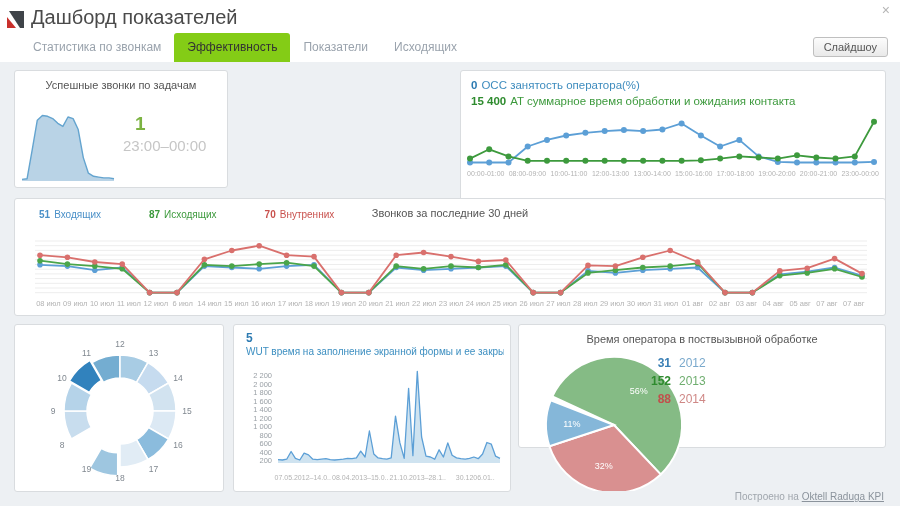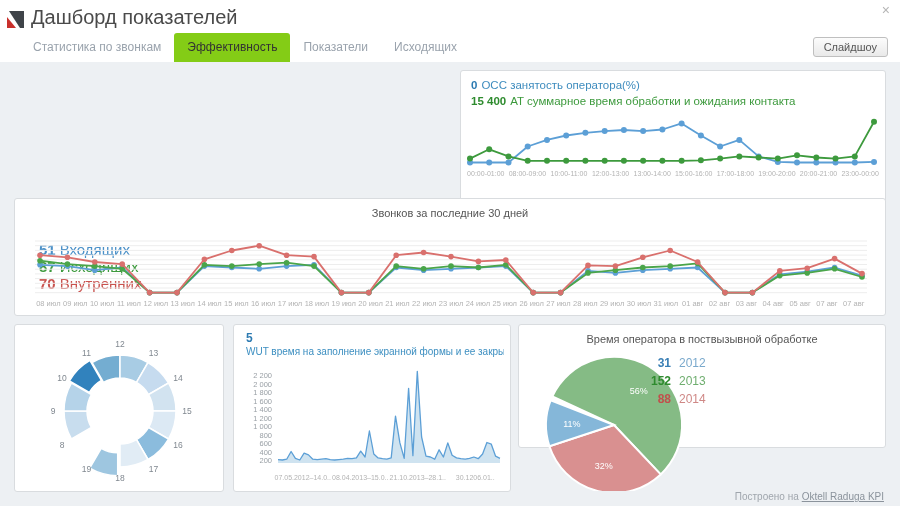--- a/index.html
+++ b/index.html
@@ -17,21 +17,21 @@
   .card-title{text-align:center;font-size:11px;color:#555;padding-top:8px;}
   .bigval{position:absolute;font-size:19px;font-weight:bold;}
   .period{position:absolute;font-size:15px;color:#c6c6c6;}
   .metric{position:absolute;left:10px;font-size:11.5px;white-space:nowrap;}
   .metric b{margin-right:4px;}
   .m-blue{color:#3e8cbe;} .m-blue b{color:#2d7bb2;}
   .m-green{color:#3d9a3d;} .m-green b{color:#2e8b2e;}
   .xlabels{position:absolute;display:flex;justify-content:space-between;}
   .xlabels span{flex:1;text-align:center;font-size:7.5px;color:#b3b3b3;white-space:nowrap;overflow:hidden;}
   .xlabels.tiny span{font-size:7px;}
-  .legend30{position:absolute;left:24px;top:42px;display:flex;font-size:15px;flex-direction:column;}
+  .legend30{position:absolute;left:24px;top:10px;display:flex;font-size:10px;}
   .legend30 .li{margin-right:48px;white-space:nowrap;}
   .legend30 .li b{margin-right:4px;}
   .wut-val{position:absolute;left:12px;top:6px;font-size:12px;font-weight:bold;color:#2d7bb2;}
   .wut-title{position:absolute;left:12px;top:21px;right:6px;font-size:10px;color:#3d8fc1;white-space:nowrap;overflow:hidden;}
   .pie-legend{position:absolute;left:118px;top:31px;font-size:12px;}
   .prow{height:18px;}
   .prow .pv{display:inline-block;width:34px;text-align:right;font-weight:bold;}
   .prow .py{margin-left:8px;}
   .footer{position:absolute;right:16px;top:491px;font-size:10px;color:#a0a6ad;}
   .footer a{color:#8b939c;text-decoration:underline;cursor:pointer;margin-left:3px;}
@@ -50,20 +50,29 @@
     <div class="close">×</div>
     <div class="tabs">
       <div class="tab">Статистика по звонкам</div>
       <div class="tab active">Эффективность</div>
       <div class="tab">Показатели</div>
       <div class="tab">Исходящих</div>
     </div>
     <button class="btn">Слайдшоу</button>
   </div>
 
+  <div class="card" style="left:14px;top:70px;width:214px;height:118px;">
+    <div class="card-title">Успешные звонки по задачам</div>
+    <svg id="spark1" style="left:4px;top:26px;" width="98" height="88">
+        <path d="M3,84 L3,82.4 L8.1,81.7 L13.2,52.8 L18.3,23.2 L23.4,18.5 L28.6,19.3 L33.7,21.6 L38.8,26.3 L43.9,29.4 L49,20 L54.1,21.6 L59.2,32.5 L64.3,60.6 L69.4,76.2 L74.6,79.3 L79.7,80.1 L84.8,80.9 L89.9,80.9 L95,81.7 L95,84 Z" fill="#b9d3e6"></path>
+        <polyline points="3,82.4 8.1,81.7 13.2,52.8 18.3,23.2 23.4,18.5 28.6,19.3 33.7,21.6 38.8,26.3 43.9,29.4 49,20 54.1,21.6 59.2,32.5 64.3,60.6 69.4,76.2 74.6,79.3 79.7,80.1 84.8,80.9 89.9,80.9 95,81.7" fill="none" stroke="#64a4cf" stroke-width="1.4" stroke-linejoin="round"></polyline>
+      </svg>
+    <div class="bigval" style="left:120px;top:42px;color:#7cb342;">1</div>
+    <div class="period" style="left:108px;top:66px;">23:00–00:00</div>
+  </div>
 
 
   <div class="card" style="left:460px;top:70px;width:426px;height:148px;">
     <div class="metric m-blue" style="top:8px;"><b>0</b><span>OCC занятость оператора(%)</span></div>
     <div class="metric m-green" style="top:24px;"><b>15 400</b><span>AT суммарное время обработки и ожидания контакта</span></div>
     <svg id="occ" style="left:3px;top:42px;" width="418" height="56">
         <polyline points="6,49.5 25.2,49.5 44.5,49.5 63.7,33.5 83,26.9 102.2,22.5 121.4,19.8 140.7,18.1 159.9,17 179.1,18.1 198.4,16.5 217.6,10.4 236.9,22.5 256.1,33.5 275.3,26.9 294.6,43.4 313.8,48.9 333,49.5 352.3,49.5 371.5,49.5 390.8,49.5 410,48.9" fill="none" stroke="#5c9fd6" stroke-width="1.8" stroke-linejoin="round"></polyline>
         <circle cx="6" cy="49.5" r="3" fill="#5c9fd6"></circle>
         <circle cx="25.2" cy="49.5" r="3" fill="#5c9fd6"></circle>
         <circle cx="44.5" cy="49.5" r="3" fill="#5c9fd6"></circle>
@@ -240,21 +249,21 @@
         <circle cx="772.2" cy="29.2" r="2.8" fill="#d9706d"></circle>
         <circle cx="799.6" cy="19.6" r="2.8" fill="#d9706d"></circle>
         <circle cx="827" cy="34.6" r="2.8" fill="#d9706d"></circle>
       </svg>
     <div id="c30-labels" class="xlabels" style="left:20px;width:832px;top:100px;">
         <span>08 июл</span>
         <span>09 июл</span>
         <span>10 июл</span>
         <span>11 июл</span>
         <span>12 июл</span>
-        <span>13 июл</span>
+        <span>6 июл</span>
         <span>14 июл</span>
         <span>15 июл</span>
         <span>16 июл</span>
         <span>17 июл</span>
         <span>18 июл</span>
         <span>19 июл</span>
         <span>20 июл</span>
         <span>21 июл</span>
         <span>22 июл</span>
         <span>23 июл</span>

